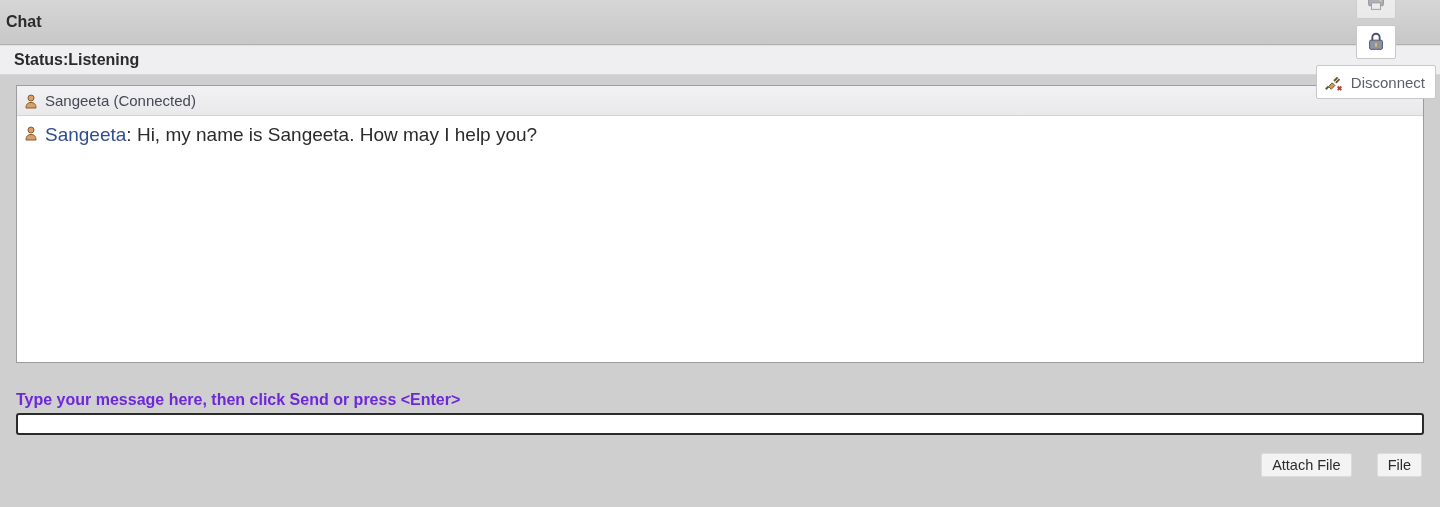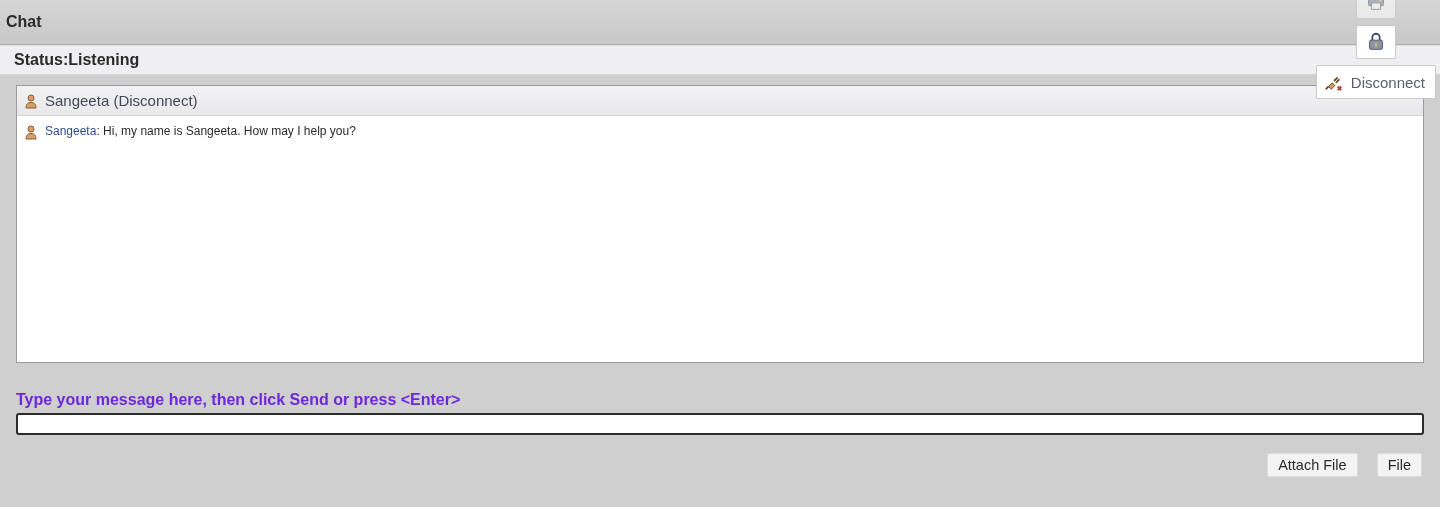--- a/index.html
+++ b/index.html
@@ -86,21 +86,21 @@
     background: linear-gradient(#f2f2f4, #e9e9ec);
     border-bottom: 1px solid #d4d4d7;
     color: #434a55;
     font-size: 15px;
   }
   .transcript .msg {
     display: flex;
     align-items: flex-start;
     gap: 6px;
     padding: 8px 6px 6px 6px;
-    font-size: 12px;
+    font-size: 19px;
     color: #2b2b2b;
   }
   .msg .sender {
     color: #2f4d8d;
   }
   .person-icon {
     width: 16px;
     height: 16px;
     flex-shrink: 0;
     display: inline-block;
@@ -119,21 +119,21 @@
     height: 22px;
     border: 2px solid #2b2b2b;
     border-radius: 3px;
     background: #ffffff;
     padding: 0 4px;
     font-size: 14px;
   }
   .bottom-actions {
     display: flex;
     justify-content: flex-end;
-    gap: 19px;
+    gap: 25px;
     padding: 18px 18px 0 12px;
   }
   .link-btn {
     background: #f3f3f4;
     border: 1px solid #dcdcde;
     border-radius: 2px;
     padding: 3px 10px;
     font-size: 14.5px;
     color: #2b2b2b;
     cursor: pointer;
@@ -199,21 +199,21 @@
 
 <div class="transcript">
   <div class="banner">
     <span class="person-icon">
       <svg width="16" height="16" viewBox="0 0 16 16">
         <circle cx="8" cy="5" r="3" fill="#d9a066" stroke="#8a5a2f"></circle>
         <path d="M3 15 C3 11 5 9.5 8 9.5 C11 9.5 13 11 13 15 Z" fill="#d9a066" stroke="#8a5a2f"></path>
       </svg>
     </span>
     <span>
-      <span>Sangeeta</span><span> (Disconnect)</span>
+      <span>Sangeeta</span><span> (Connected)</span>
     </span>
   </div>
   <div class="msg">
     <span class="person-icon">
       <svg width="16" height="16" viewBox="0 0 16 16">
         <circle cx="8" cy="5" r="3" fill="#d9a066" stroke="#8a5a2f"></circle>
         <path d="M3 15 C3 11 5 9.5 8 9.5 C11 9.5 13 11 13 15 Z" fill="#d9a066" stroke="#8a5a2f"></path>
       </svg>
     </span>
     <span>

